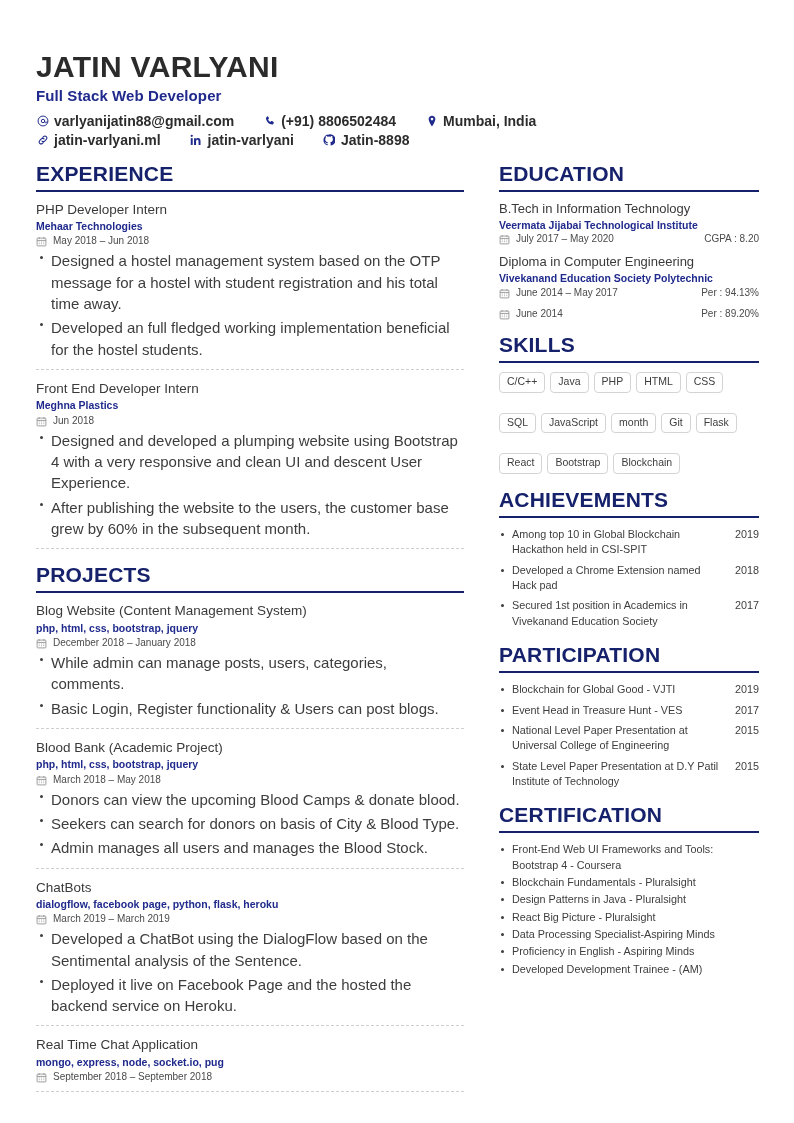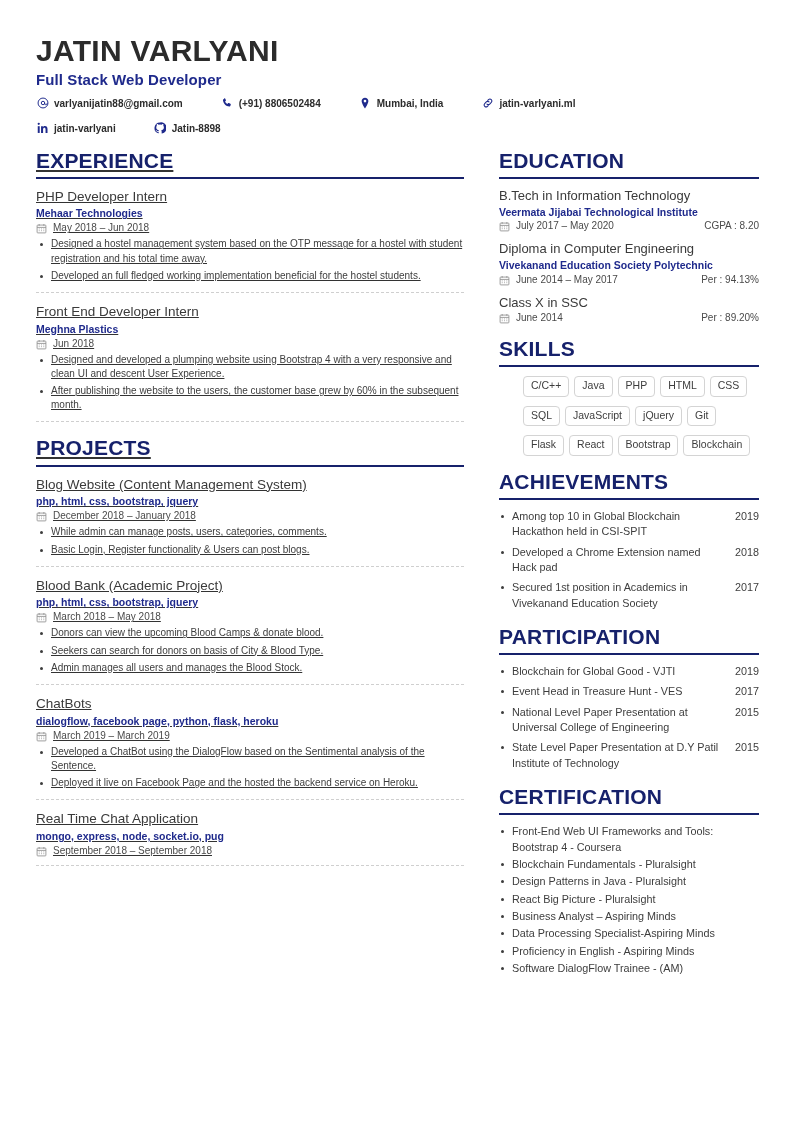--- a/index.html
+++ b/index.html
@@ -12,21 +12,21 @@
     height: 1123px;
     font-family: "Liberation Sans", sans-serif;
     color: #333333;
     position: relative;
     overflow: hidden;
   }
   .page {
     width: 700px;
     height: 1123px;
     box-sizing: border-box;
-    padding: 34px 36px 10px 36px;
+    padding: 50px 36px 10px 36px;
     position: relative;
   }
 
   
   .name {
     font-size: 30px;
     font-weight: 700;
     color: #2b2b2b;
     letter-spacing: 0.3px;
     line-height: 1.12;
@@ -36,22 +36,22 @@
     font-size: 15px;
     font-weight: 700;
     color: #1f2a8c;
     margin: 0 0 9px 0;
     letter-spacing: 0.1px;
   }
   .contact-row {
     display: flex;
     flex-wrap: wrap;
     align-items: center;
-    gap: 12px;
-    font-size: 10px;
+    gap: 3px;
+    font-size: 14px;
     font-weight: 700;
     color: #2c2c2c;
   }
   .contact-item {
     display: flex;
     align-items: center;
     margin-right: 26px;
     white-space: nowrap;
   }
   .contact-item .ic {
@@ -65,21 +65,21 @@
     flex: none;
   }
   .contact-item .ic svg { display:block; }
 
   
   .columns {
     display: flex;
     margin-top: 14px;
     align-items: flex-start;
   }
-  .col-left  { width: 428px; flex: none; text-decoration: underline; }
+  .col-left  { width: 428px; flex: none; }
   .col-gap   { width: 35px; flex: none; }
   .col-right { width: 260px; flex: none; }
 
   
   .sec-title {
     font-size: 21px;
     font-weight: 700;
     color: #16216b;
     letter-spacing: 0.2px;
     margin: 0 0 4px 0;
@@ -130,21 +130,21 @@
   .meta-right { margin-left: auto; }
 
   ul.bullets {
     list-style: none;
     margin: 0;
     padding: 0;
   }
   ul.bullets li {
     position: relative;
     padding-left: 15px;
-    font-size: 10px;
+    font-size: 15px;
     line-height: 1.42;
     color: #3d3d3d;
     margin-bottom: 3px;
   }
   ul.bullets li::before {
     content: "";
     position: absolute;
     left: 4px;
     top: 6px;
     width: 3px;
@@ -171,22 +171,21 @@
     font-size: 10.5px;
     font-weight: 700;
     color: #1f2a8c;
     line-height: 1.4;
     margin-bottom: 1px;
   }
 
   .chips {
     display: flex;
     flex-wrap: wrap;
-    gap: 9px 5px;
-    margin-left: 24px;
+    gap: 20px 5px;
   }
   .chip {
     border: 1px solid #d4d4d4;
     border-radius: 4px;
     padding: 2px 7px 3px 7px;
     font-size: 10.5px;
     color: #3d3d3d;
     background: #fff;
     line-height: 1.3;
     white-space: nowrap;
@@ -447,21 +446,20 @@
                     <rect x="1.6" y="3" width="12.8" height="11.4" rx="1"></rect>
                     <path d="M1.6 6.4h12.8M4.6 1.6v2.4M11.4 1.6v2.4"></path>
                     <path d="M4 8.6h1.4M7.3 8.6h1.4M10.6 8.6H12M4 11.2h1.4M7.3 11.2h1.4M10.6 11.2H12" stroke-width="1"></path>
                   </svg>
                 </span>
                 <span>June 2014 – May 2017</span>
                 <span class="meta-right">Per : 94.13%</span>
               </div>
             </div>
             <div class="edu-entry">
-              <div class="edu-title">Class X in SSC</div>
               <div class="entry-meta">
                 <span class="cal">
                   <svg width="11" height="11" viewBox="0 0 16 16" fill="none" stroke="currentColor" stroke-width="1.2">
                     <rect x="1.6" y="3" width="12.8" height="11.4" rx="1"></rect>
                     <path d="M1.6 6.4h12.8M4.6 1.6v2.4M11.4 1.6v2.4"></path>
                     <path d="M4 8.6h1.4M7.3 8.6h1.4M10.6 8.6H12M4 11.2h1.4M7.3 11.2h1.4M10.6 11.2H12" stroke-width="1"></path>
                   </svg>
                 </span>
                 <span>June 2014</span>
                 <span class="meta-right">Per : 89.20%</span>
@@ -474,21 +472,21 @@
         <div class="sec-title">SKILLS</div>
         <div class="sec-rule"></div>
         <div class="chips" id="skill-chips">
             <span class="chip">C/C++</span>
             <span class="chip">Java</span>
             <span class="chip">PHP</span>
             <span class="chip">HTML</span>
             <span class="chip">CSS</span>
             <span class="chip">SQL</span>
             <span class="chip">JavaScript</span>
-            <span class="chip">jQuery</span>
+            <span class="chip">month</span>
             <span class="chip">Git</span>
             <span class="chip">Flask</span>
             <span class="chip">React</span>
             <span class="chip">Bootstrap</span>
             <span class="chip">Blockchain</span>
           </div>
       </div>
 
       <div class="section">
         <div class="sec-title">ACHIEVEMENTS</div>
@@ -512,22 +510,21 @@
       </div>
 
       <div class="section">
         <div class="sec-title">CERTIFICATION</div>
         <div class="sec-rule"></div>
         <ul class="rlist compact" id="certification-list">
             <li>Front-End Web UI Frameworks and Tools: Bootstrap 4 - Coursera</li>
             <li>Blockchain Fundamentals - Pluralsight</li>
             <li>Design Patterns in Java - Pluralsight</li>
             <li>React Big Picture - Pluralsight</li>
-            <li>Business Analyst – Aspiring Minds</li>
             <li>Data Processing Specialist-Aspiring Minds</li>
             <li>Proficiency in English - Aspiring Minds</li>
-            <li>Software DialogFlow Trainee - (AM)</li>
+            <li>Developed Development Trainee - (AM)</li>
           </ul>
       </div>
 
     </div>
   </div>
 </div>
 
 </body></html>

